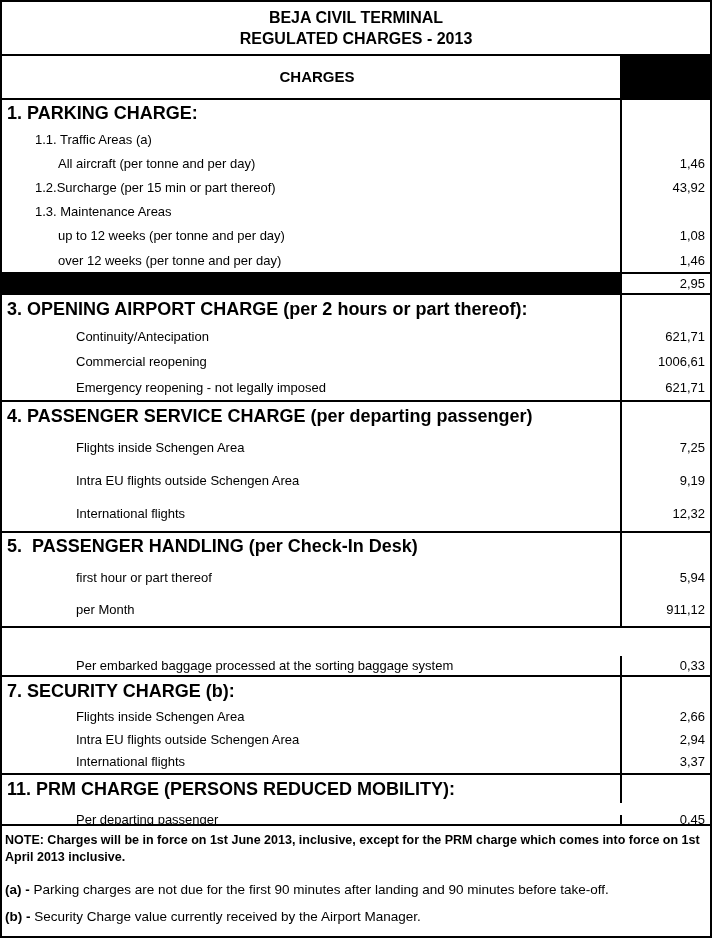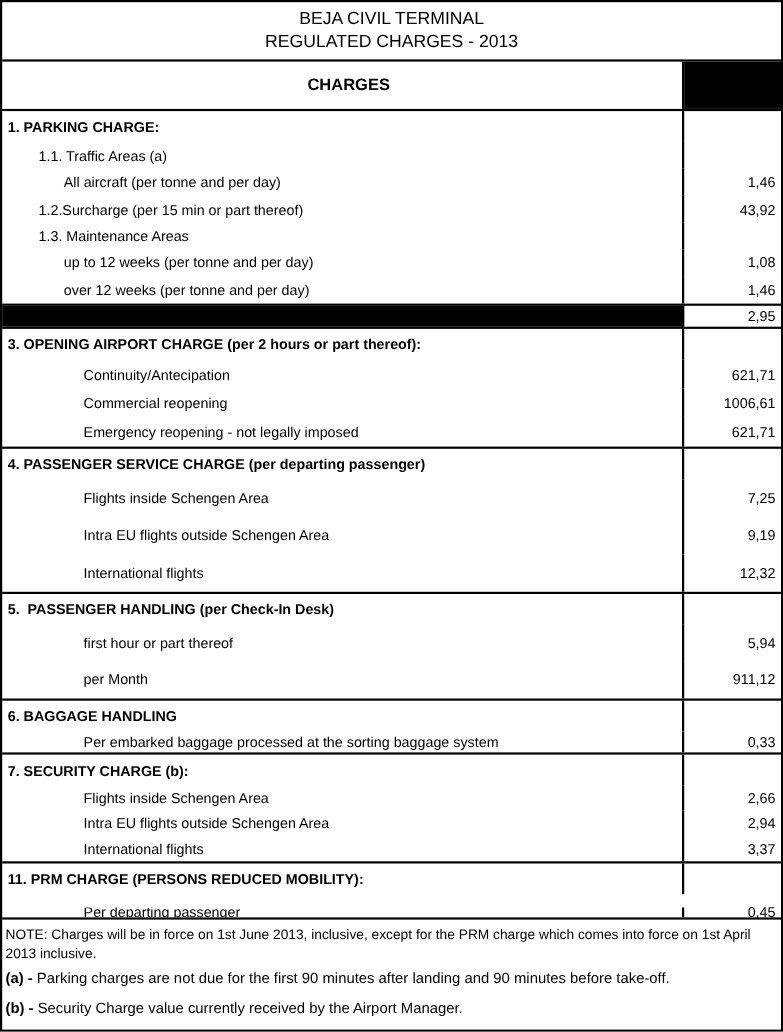--- a/index.html
+++ b/index.html
@@ -7,52 +7,52 @@
   .sheet {
     width:712px; height:938px;
     border:2px solid #000;
     background:#fff; color:#000;
     font-family:"Liberation Sans", sans-serif;
     display:flex; flex-direction:column;
   }
   .block { border-bottom:2px solid #000; display:flex; flex-direction:column; }
   
   .block-title { height:56px; align-items:center; justify-content:center;
-    font-weight:normal; font-size:16px; line-height:21px; text-align:center; }
+    font-weight:bold; font-size:16px; line-height:21px; text-align:center; }
   
   .block-charges { height:46px; }
   
   .sec1  { height:182px; }
   .band  { height:22px; }
   .sec3  { height:112px; }
   .sec4  { height:136px; }
   .sec5  { height:100px; }
   .sec6  { height:51px; }
   .sec7  { height:102px; }
   .sec11 { height:51px;gap:12px; }
   .notes { flex:1; border-bottom:none; display:block; padding:6px 4px 0 3px; }
 
   .row { display:flex; flex:1; min-height:0; }
   .hrow { flex:0 0 28px; }
   .lbl { flex:1; border-right:2px solid #000; display:flex; align-items:center; overflow:hidden; }
   .val { width:88px; display:flex; align-items:center; justify-content:flex-end;
          padding-right:5px; font-size:13px; }
-  .sec-heading { font-weight:bold; font-size:13px; padding-left:5px; white-space:pre-wrap; }
+  .sec-heading { font-weight:bold; font-size:18px; padding-left:5px; white-space:pre-wrap; }
   .ltext { font-size:13px; white-space:pre-wrap; }
   .ind1 { padding-left:33px; }
   .ind2 { padding-left:56px; }
   .ind3 { padding-left:74px; }
 
   .block-charges .lbl { justify-content:center; }
   .charges-title { font-weight:bold; font-size:15px;margin-left:12px; }
   .block-charges .val { background:#000; }
 
   .band .lbl { background:#000; }
 
-  .note-main { font-weight:normal; font-size:12.5px; line-height:17px; margin-bottom:6px; }
+  .note-main { font-weight:bold; font-size:12.5px; line-height:17px; margin-bottom:16px; }
   .note-line { font-size:13.5px; margin-bottom:12px; }
   .note-line b { font-weight:bold; }
 </style>
 </head>
 <body>
 
 <div class="sheet">
 
   <div class="block block-title">
     <div>BEJA CIVIL TERMINAL</div>
@@ -190,23 +190,20 @@
     <div class="row">
       <div class="lbl">
           <span class="ltext ind3">per Month</span>
         </div>
       <div class="val">911,12</div>
     </div>
   </div>
 
   <div class="block sec6">
     <div class="row hrow">
-      <div class="lbl">
-          <span class="sec-heading">6. BAGGAGE HANDLING</span>
-        </div>
       <div class="val"></div>
     </div>
     <div class="row">
       <div class="lbl">
           <span class="ltext ind3">Per embarked baggage processed at the sorting baggage system</span>
         </div>
       <div class="val">0,33</div>
     </div>
   </div>
 

